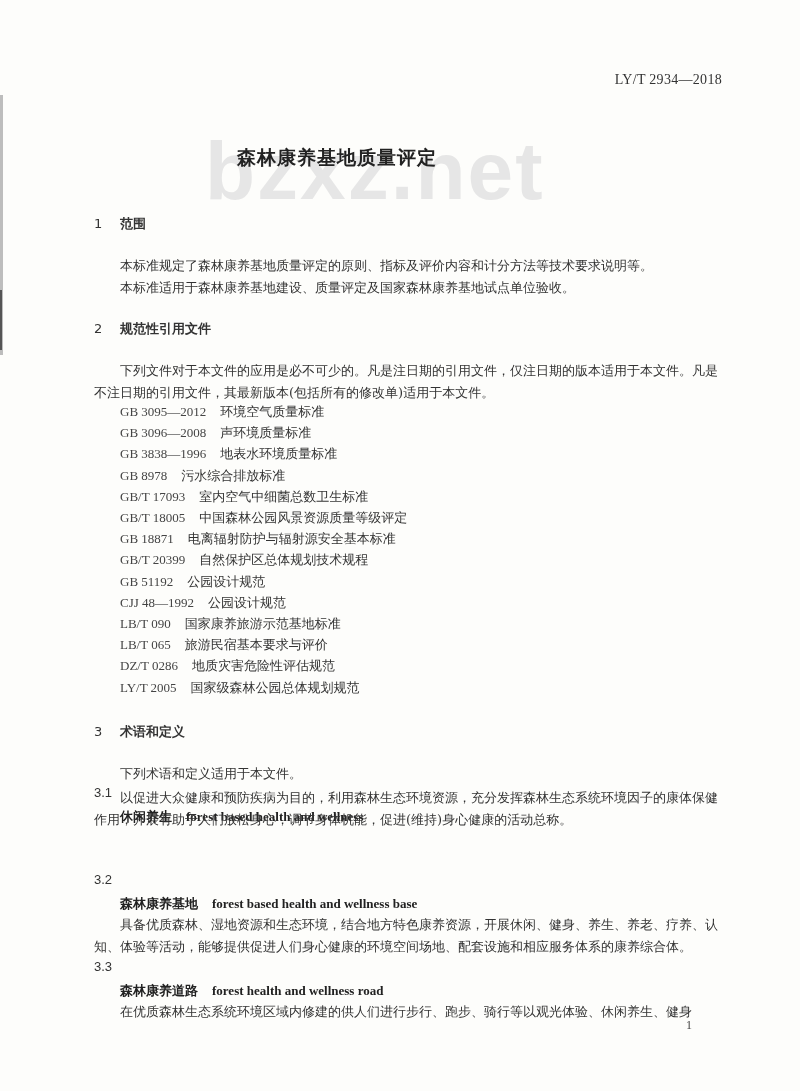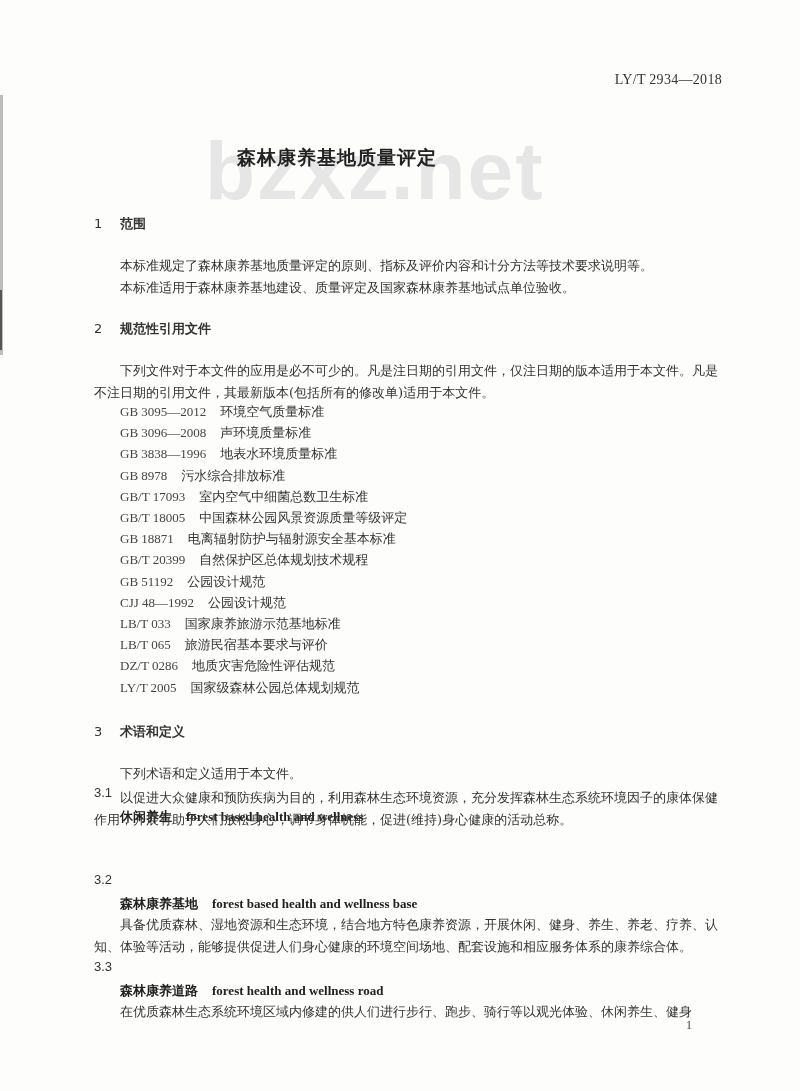--- a/index.html
+++ b/index.html
@@ -51,21 +51,21 @@
     <div class="line ref" style="top: 403px;"><span class="code">GB 3095—2012</span><span>环境空气质量标准</span></div>
     <div class="line ref" style="top: 424.2px;"><span class="code">GB 3096—2008</span><span>声环境质量标准</span></div>
     <div class="line ref" style="top: 445.4px;"><span class="code">GB 3838—1996</span><span>地表水环境质量标准</span></div>
     <div class="line ref" style="top: 466.6px;"><span class="code">GB 8978</span><span>污水综合排放标准</span></div>
     <div class="line ref" style="top: 487.8px; text-align: center;"><span class="code">GB/T 17093</span><span>室内空气中细菌总数卫生标准</span></div>
     <div class="line ref" style="top: 509px;"><span class="code">GB/T 18005</span><span>中国森林公园风景资源质量等级评定</span></div>
     <div class="line ref" style="top: 530.2px;"><span class="code">GB 18871</span><span>电离辐射防护与辐射源安全基本标准</span></div>
     <div class="line ref" style="top: 551.4px;"><span class="code">GB/T 20399</span><span>自然保护区总体规划技术规程</span></div>
     <div class="line ref" style="top: 572.6px;"><span class="code">GB 51192</span><span>公园设计规范</span></div>
     <div class="line ref" style="top: 593.8px;"><span class="code">CJJ 48—1992</span><span>公园设计规范</span></div>
-    <div class="line ref" style="top: 615px;"><span class="code">LB/T 033</span><span>国家康养旅游示范基地标准</span></div>
+    <div class="line ref" style="top: 615px;"><span class="code">LB/T 090</span><span>国家康养旅游示范基地标准</span></div>
     <div class="line ref" style="top: 636.2px;"><span class="code">LB/T 065</span><span>旅游民宿基本要求与评价</span></div>
     <div class="line ref" style="top: 657.4px;"><span class="code">DZ/T 0286</span><span>地质灾害危险性评估规范</span></div>
     <div class="line ref" style="top: 678.6px;"><span class="code">LY/T 2005</span><span>国家级森林公园总体规划规范</span></div>
   </div>
 
 <div class="sec-head" style="top:723px">
   <span class="num">3</span><span>术语和定义</span>
 </div>
 <div class="para" style="top:763px">下列术语和定义适用于本文件。</div>
 

